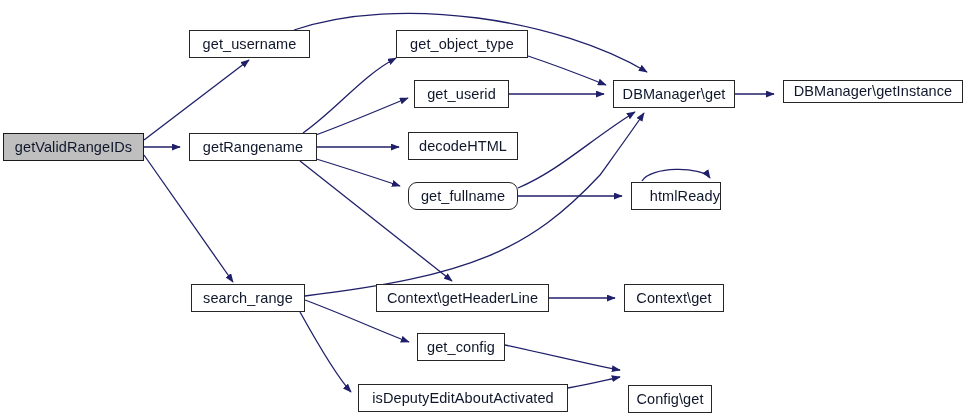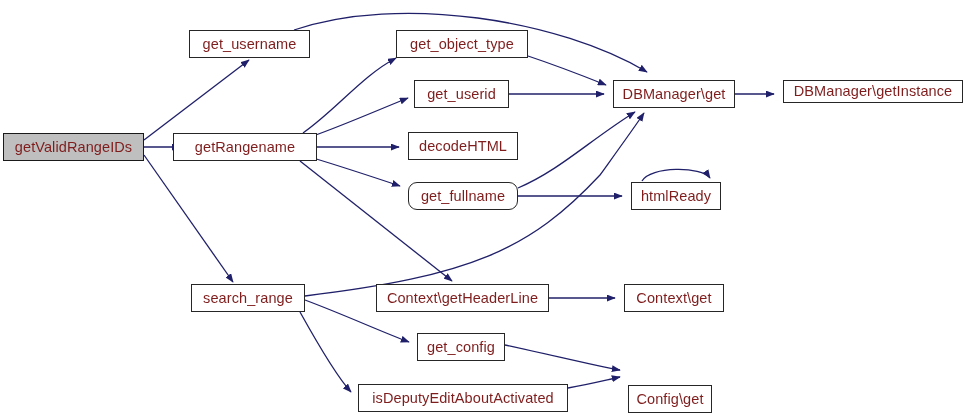--- a/index.html
+++ b/index.html
@@ -22,21 +22,21 @@
     top: 0;
     width: 968px;
     height: 419px;
     pointer-events: none;
   }
   .node {
     position: absolute;
     box-sizing: border-box;
     border: 1px solid #262626;
     background: #ffffff;
-    color: #7f1d1d;
+    color: #0f172a;
     font-size: 14.5px;
     line-height: 1;
     display: flex;
     align-items: center;
     justify-content: center;
     white-space: nowrap;
     letter-spacing: 0.1px;
     cursor: pointer;
   }
   .node.highlight {
@@ -83,21 +83,21 @@
       </g>
   </svg>
 
   <div id="nodes-group">
       <div class="node highlight" style="left: 3px; top: 133px; width: 141px; height: 28px;">
         <span class="node-label">getValidRangeIDs</span>
       </div>
       <div class="node" style="left: 189px; top: 30px; width: 121px; height: 28px;">
         <span class="node-label">get_username</span>
       </div>
-      <div class="node" style="left: 173px; top: 133px; width: 144px; height: 28px;">
+      <div class="node" style="left: 189px; top: 133px; width: 128px; height: 28px;">
         <span class="node-label">getRangename</span>
       </div>
       <div class="node" style="left: 191px; top: 284px; width: 114px; height: 28px;">
         <span class="node-label">search_range</span>
       </div>
       <div class="node" style="left: 396px; top: 30px; width: 132px; height: 28px;">
         <span class="node-label">get_object_type</span>
       </div>
       <div class="node" style="left: 414px; top: 80px; width: 95px; height: 28px;">
         <span class="node-label">get_userid</span>
@@ -113,21 +113,21 @@
       </div>
       <div class="node" style="left: 417px; top: 333px; width: 88px; height: 28px;">
         <span class="node-label">get_config</span>
       </div>
       <div class="node" style="left: 358px; top: 384px; width: 210px; height: 28px;">
         <span class="node-label">isDeputyEditAboutActivated</span>
       </div>
       <div class="node" style="left: 613px; top: 80px; width: 122px; height: 28px;">
         <span class="node-label">DBManager\get</span>
       </div>
-      <div class="node" style="left: 631px; top: 182px; width: 90px; height: 28px;">
+      <div class="node" style="left: 631px; top: 182px; width: 90px; height: 28px; justify-content: flex-end;">
         <span class="node-label">htmlReady</span>
       </div>
       <div class="node" style="left: 624px; top: 284px; width: 100px; height: 28px;">
         <span class="node-label">Context\get</span>
       </div>
       <div class="node" style="left: 628px; top: 358px; width: 84px; height: 28px; margin-top: 27px;">
         <span class="node-label">Config\get</span>
       </div>
       <div class="node" style="left: 783px; top: 80px; width: 180px; height: 23px;">
         <span class="node-label">DBManager\getInstance</span>

